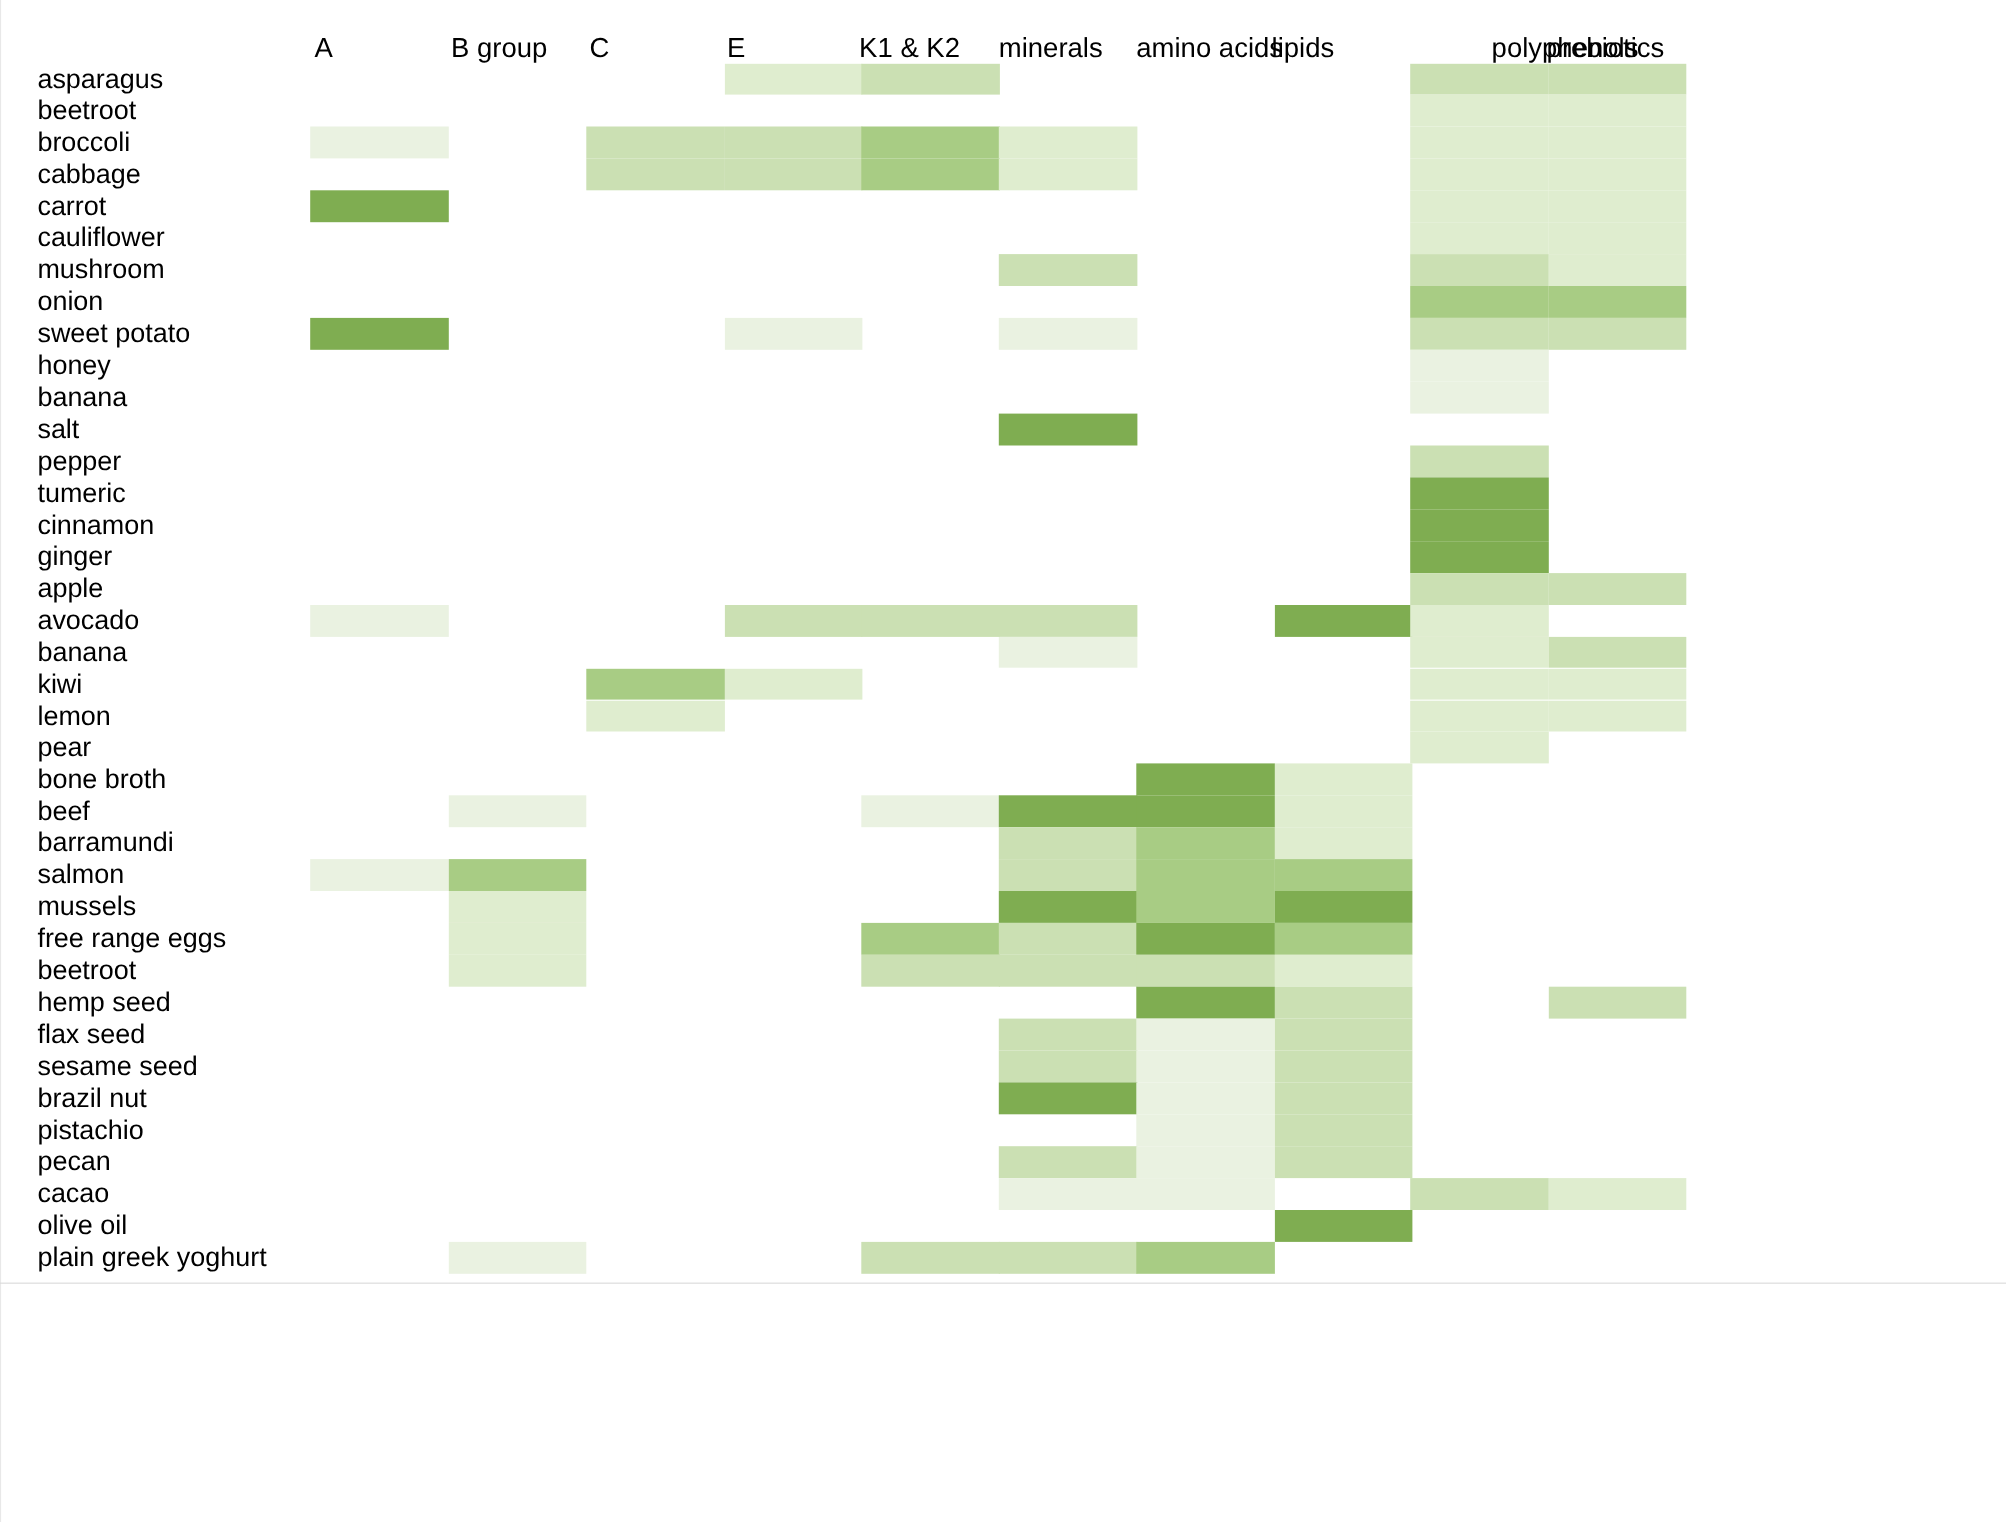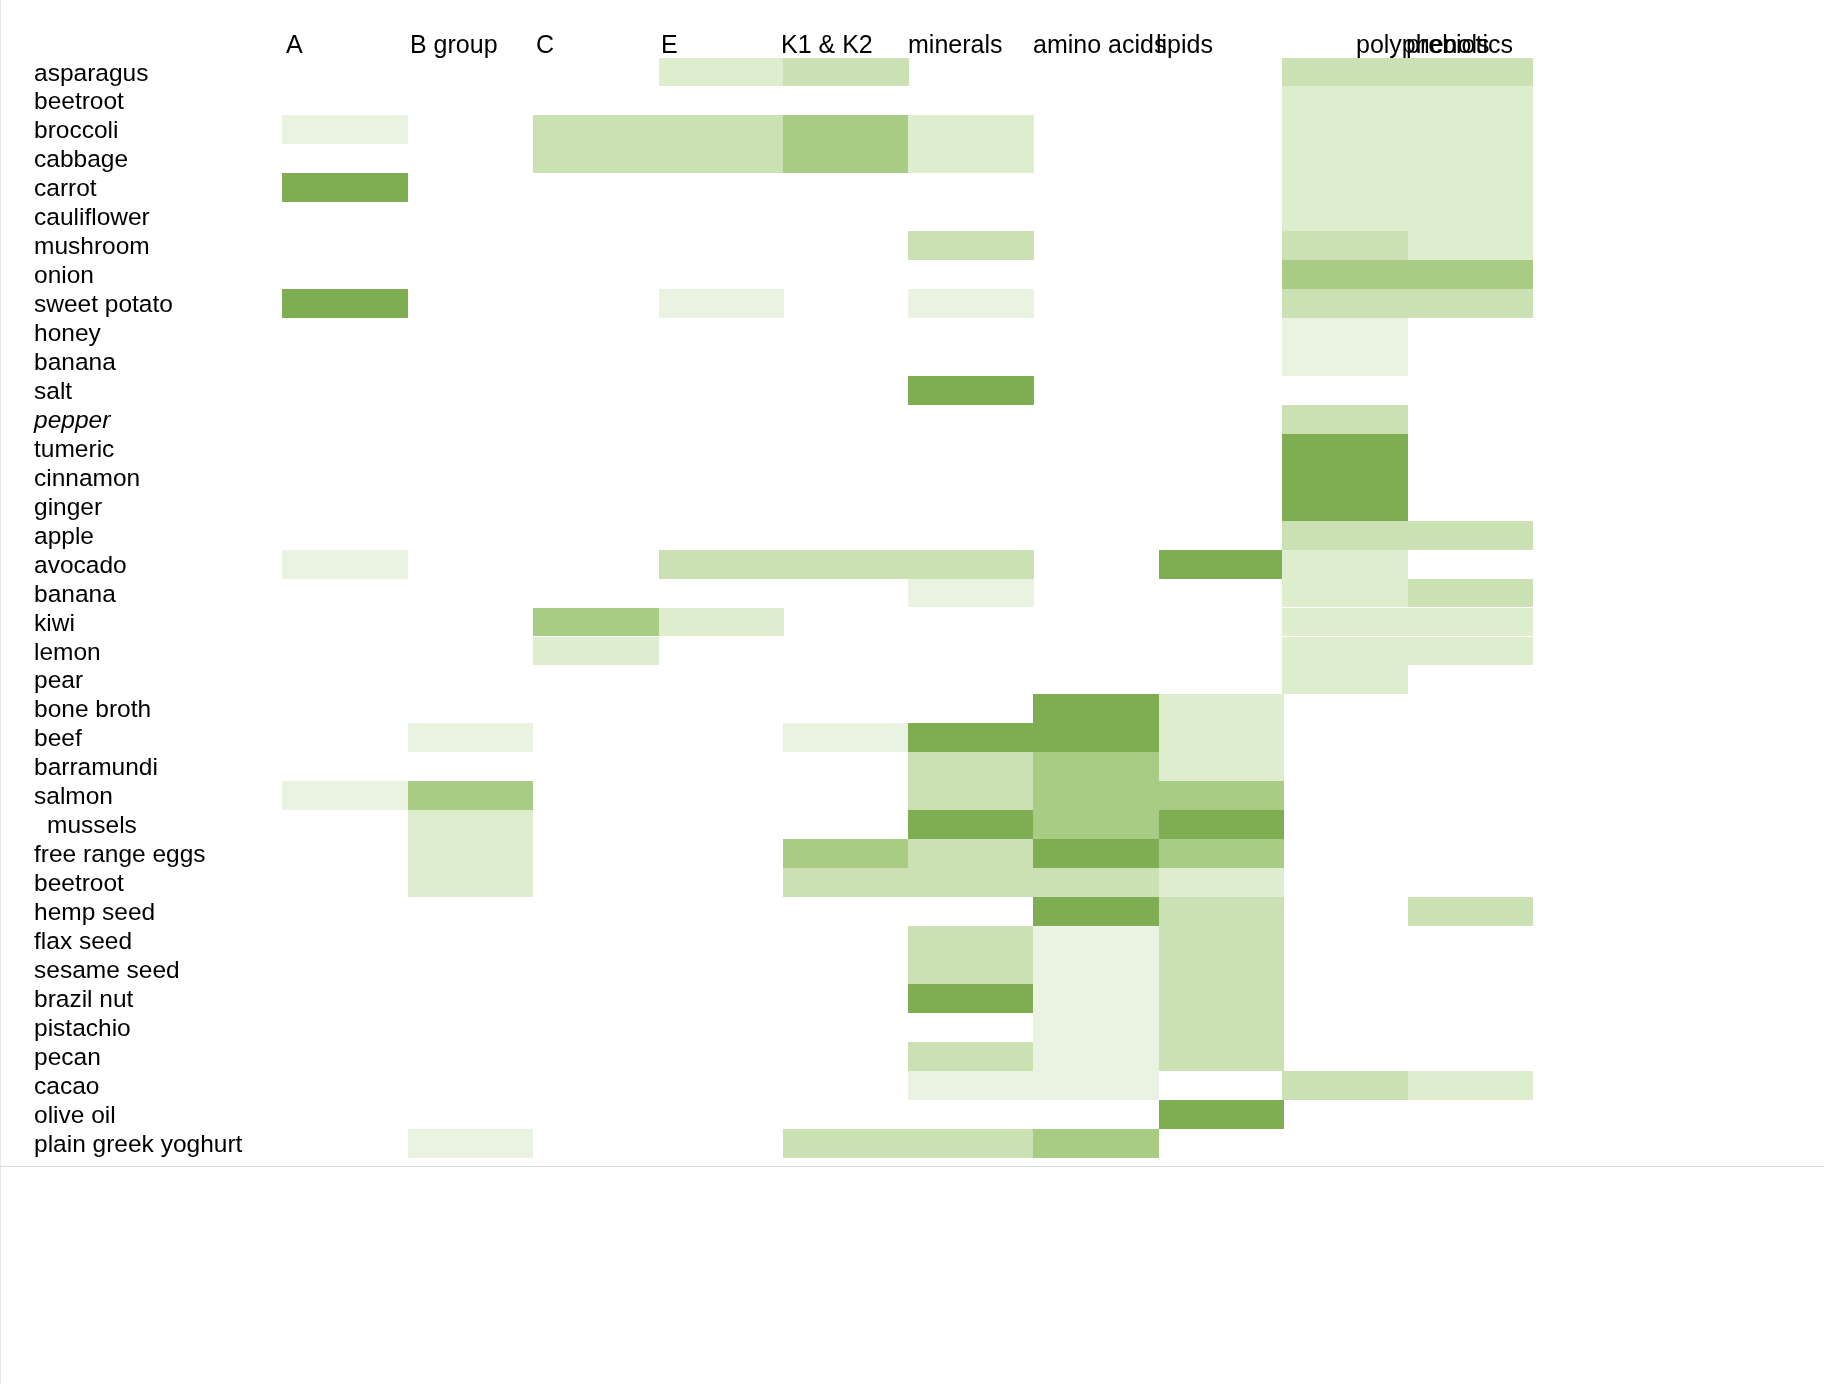--- a/index.html
+++ b/index.html
@@ -137,21 +137,21 @@
       <div class="cell" style="left: 658.5px; top: 289.1px; width: 125.5px; background: rgb(234, 242, 225);"></div>
       <div class="cell" style="left: 908px; top: 289.1px; width: 125.5px; background: rgb(234, 242, 225);"></div>
       <div class="cell" style="left: 1282px; top: 289.1px; width: 125.5px; background: rgb(203, 224, 179);"></div>
       <div class="cell" style="left: 1407.5px; top: 289.1px; width: 125.5px; background: rgb(203, 224, 179);"></div>
       <div class="row-label" style="top: 319.05px;">honey</div>
       <div class="cell" style="left: 1282px; top: 318.05px; width: 125.5px; background: rgb(234, 242, 225);"></div>
       <div class="row-label" style="top: 348px;">banana</div>
       <div class="cell" style="left: 1282px; top: 347px; width: 125.5px; background: rgb(234, 242, 225);"></div>
       <div class="row-label" style="top: 376.95px;">salt</div>
       <div class="cell" style="left: 908px; top: 375.95px; width: 125.5px; background: rgb(127, 173, 81);"></div>
-      <div class="row-label" style="top: 405.9px; font-style: italic;">pepper</div>
+      <div class="row-label" style="top: 405.9px;">pepper</div>
       <div class="cell" style="left: 1282px; top: 404.9px; width: 125.5px; background: rgb(203, 224, 179);"></div>
       <div class="row-label" style="top: 434.85px;">tumeric</div>
       <div class="cell" style="left: 1282px; top: 433.85px; width: 125.5px; background: rgb(127, 173, 81);"></div>
       <div class="row-label" style="top: 463.8px;">cinnamon</div>
       <div class="cell" style="left: 1282px; top: 462.8px; width: 125.5px; background: rgb(127, 173, 81);"></div>
       <div class="row-label" style="top: 492.75px;">ginger</div>
       <div class="cell" style="left: 1282px; top: 491.75px; width: 125.5px; background: rgb(127, 173, 81);"></div>
       <div class="row-label" style="top: 521.7px;">apple</div>
       <div class="cell" style="left: 1282px; top: 520.7px; width: 125.5px; background: rgb(203, 224, 179);"></div>
       <div class="cell" style="left: 1407.5px; top: 520.7px; width: 125.5px; background: rgb(203, 224, 179);"></div>
@@ -189,21 +189,21 @@
       <div class="row-label" style="top: 753.3px;">barramundi</div>
       <div class="cell" style="left: 908px; top: 752.3px; width: 125.5px; background: rgb(203, 224, 179);"></div>
       <div class="cell" style="left: 1033px; top: 752.3px; width: 125.5px; background: rgb(168, 204, 132);"></div>
       <div class="cell" style="left: 1158.5px; top: 752.3px; width: 125.5px; background: rgb(223, 237, 207);"></div>
       <div class="row-label" style="top: 782.25px;">salmon</div>
       <div class="cell" style="left: 282px; top: 781.25px; width: 125.5px; background: rgb(234, 242, 225);"></div>
       <div class="cell" style="left: 407.5px; top: 781.25px; width: 125.5px; background: rgb(168, 204, 132);"></div>
       <div class="cell" style="left: 908px; top: 781.25px; width: 125.5px; background: rgb(203, 224, 179);"></div>
       <div class="cell" style="left: 1033px; top: 781.25px; width: 125.5px; background: rgb(168, 204, 132);"></div>
       <div class="cell" style="left: 1158.5px; top: 781.25px; width: 125.5px; background: rgb(168, 204, 132);"></div>
-      <div class="row-label" style="top: 811.2px; margin-left: 13px;">mussels</div>
+      <div class="row-label" style="top: 811.2px;">mussels</div>
       <div class="cell" style="left: 407.5px; top: 810.2px; width: 125.5px; background: rgb(223, 237, 207);"></div>
       <div class="cell" style="left: 908px; top: 810.2px; width: 125.5px; background: rgb(127, 173, 81);"></div>
       <div class="cell" style="left: 1033px; top: 810.2px; width: 125.5px; background: rgb(168, 204, 132);"></div>
       <div class="cell" style="left: 1158.5px; top: 810.2px; width: 125.5px; background: rgb(127, 173, 81);"></div>
       <div class="row-label" style="top: 840.15px;">free range eggs</div>
       <div class="cell" style="left: 407.5px; top: 839.15px; width: 125.5px; background: rgb(223, 237, 207);"></div>
       <div class="cell" style="left: 783px; top: 839.15px; width: 125.5px; background: rgb(168, 204, 132);"></div>
       <div class="cell" style="left: 908px; top: 839.15px; width: 125.5px; background: rgb(203, 224, 179);"></div>
       <div class="cell" style="left: 1033px; top: 839.15px; width: 125.5px; background: rgb(127, 173, 81);"></div>
       <div class="cell" style="left: 1158.5px; top: 839.15px; width: 125.5px; background: rgb(168, 204, 132);"></div>

